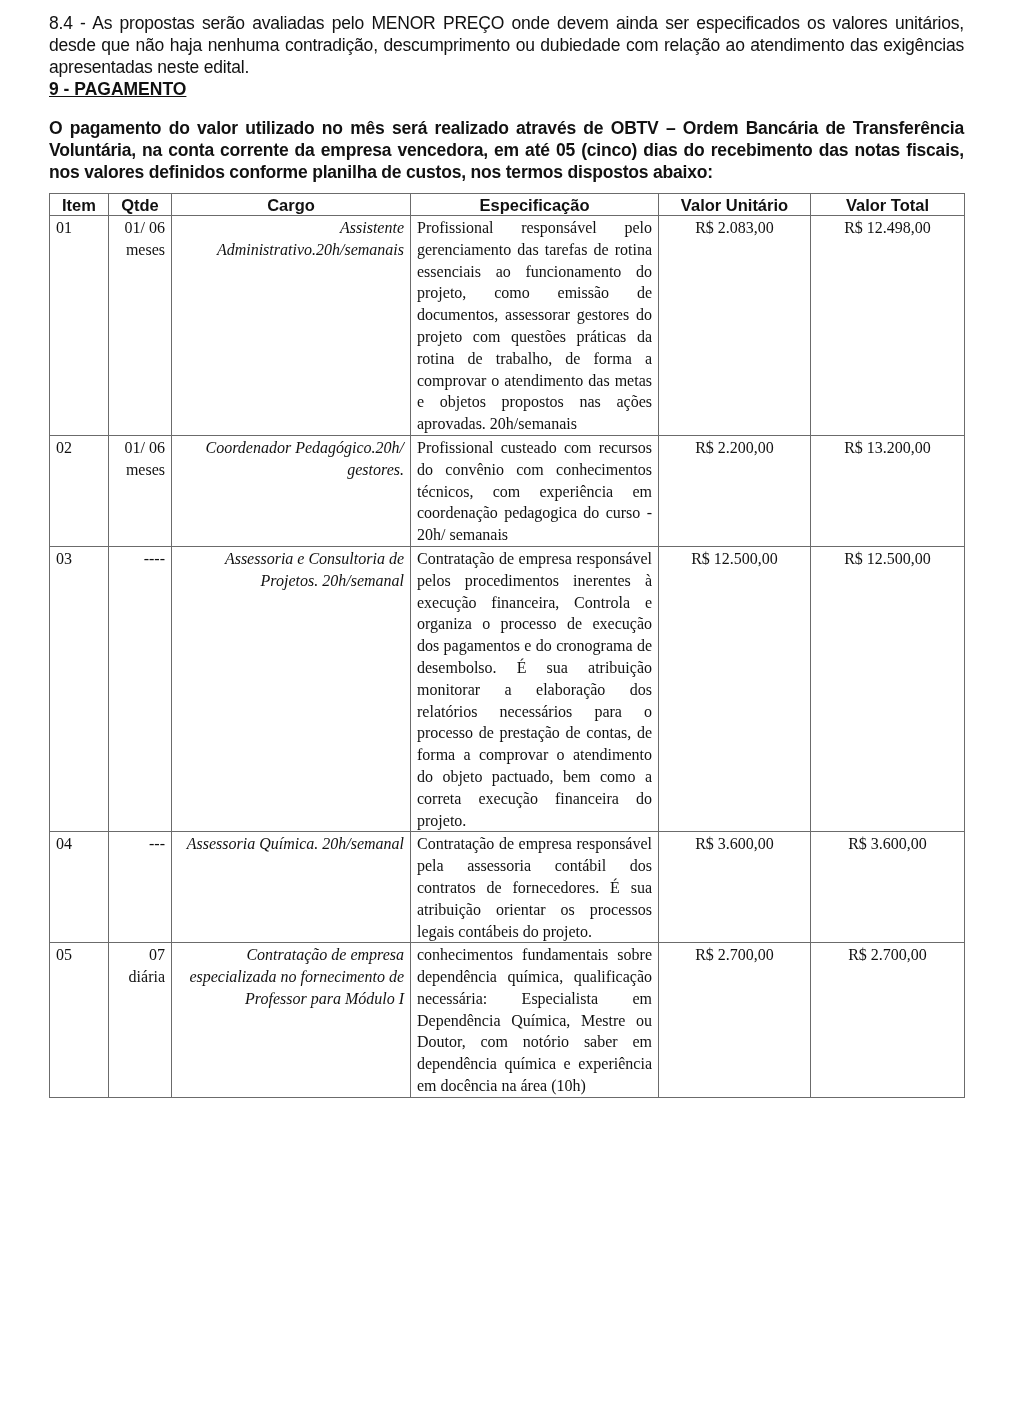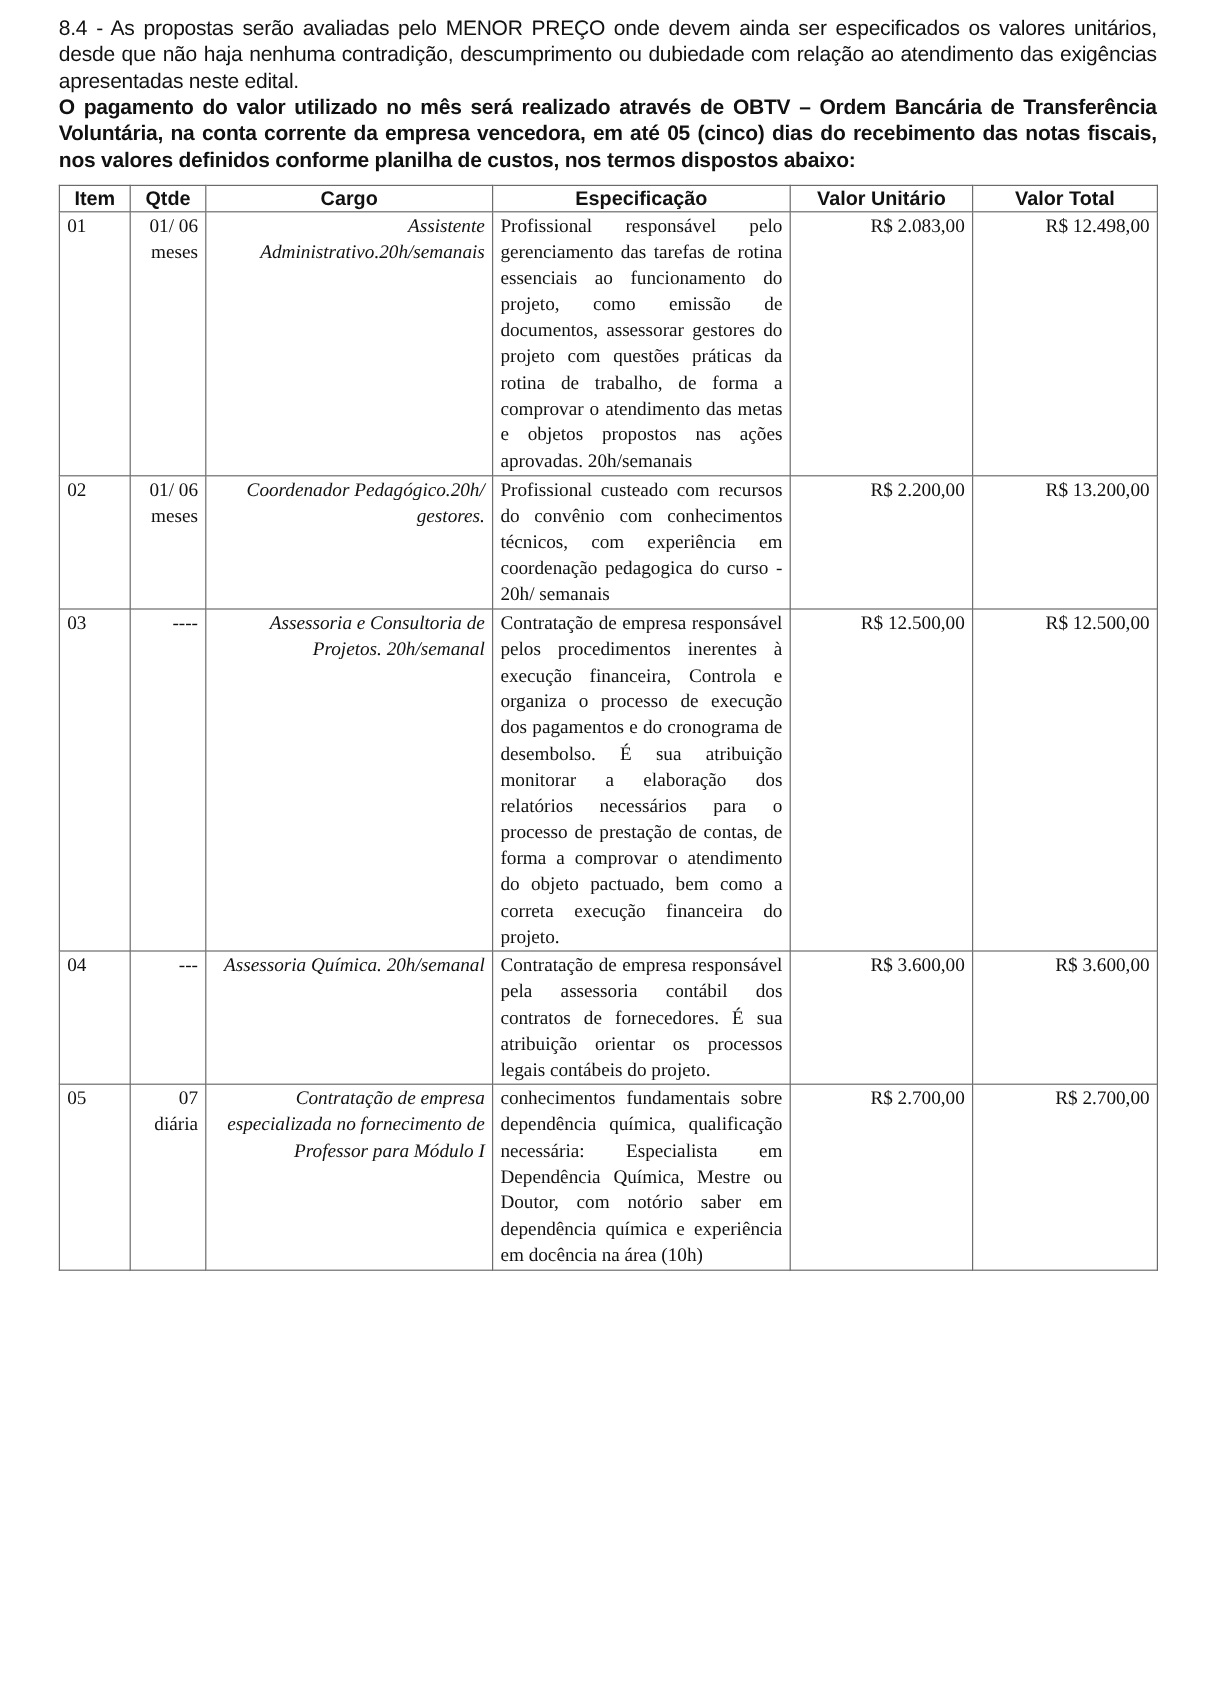--- a/index.html
+++ b/index.html
@@ -44,27 +44,28 @@
     table.costs td {
       font-family: "Liberation Serif", serif;
       font-size: 16px;
       line-height: 21.8px;
       padding: 1px 6px 0 6px;
     }
     td.c-item { text-align: left; padding-left: 10px; margin-top: 28px; }
     td.c-qtde { text-align: right; }
     td.c-cargo { text-align: right; font-style: italic; }
     td.c-spec { text-align: justify; }
-    td.c-valor { text-align: right; padding-left: 8px; }
+    td.c-valor { text-align: center; padding-left: 8px; }
   </style>
 </head>
 <body>
 
 <div class="page">
   <p class="para p1">8.4 - As propostas serão avaliadas pelo MENOR PREÇO onde devem ainda ser especificados os valores unitários, desde que não haja nenhuma contradição, descumprimento ou dubiedade com relação ao atendimento das exigências apresentadas neste edital.</p>
+  <p class="heading">9 - PAGAMENTO</p>
   <p class="para p2">O pagamento do valor utilizado no mês será realizado através de OBTV – Ordem Bancária de Transferência Voluntária, na conta corrente da empresa vencedora, em até 05 (cinco) dias do recebimento das notas fiscais, nos valores definidos conforme planilha de custos, nos termos dispostos abaixo:</p>
 
   <table class="costs">
     <colgroup>
       <col style="width:59px">
       <col style="width:63px">
       <col style="width:239px">
       <col style="width:248px">
       <col style="width:152px">
       <col style="width:154px">

